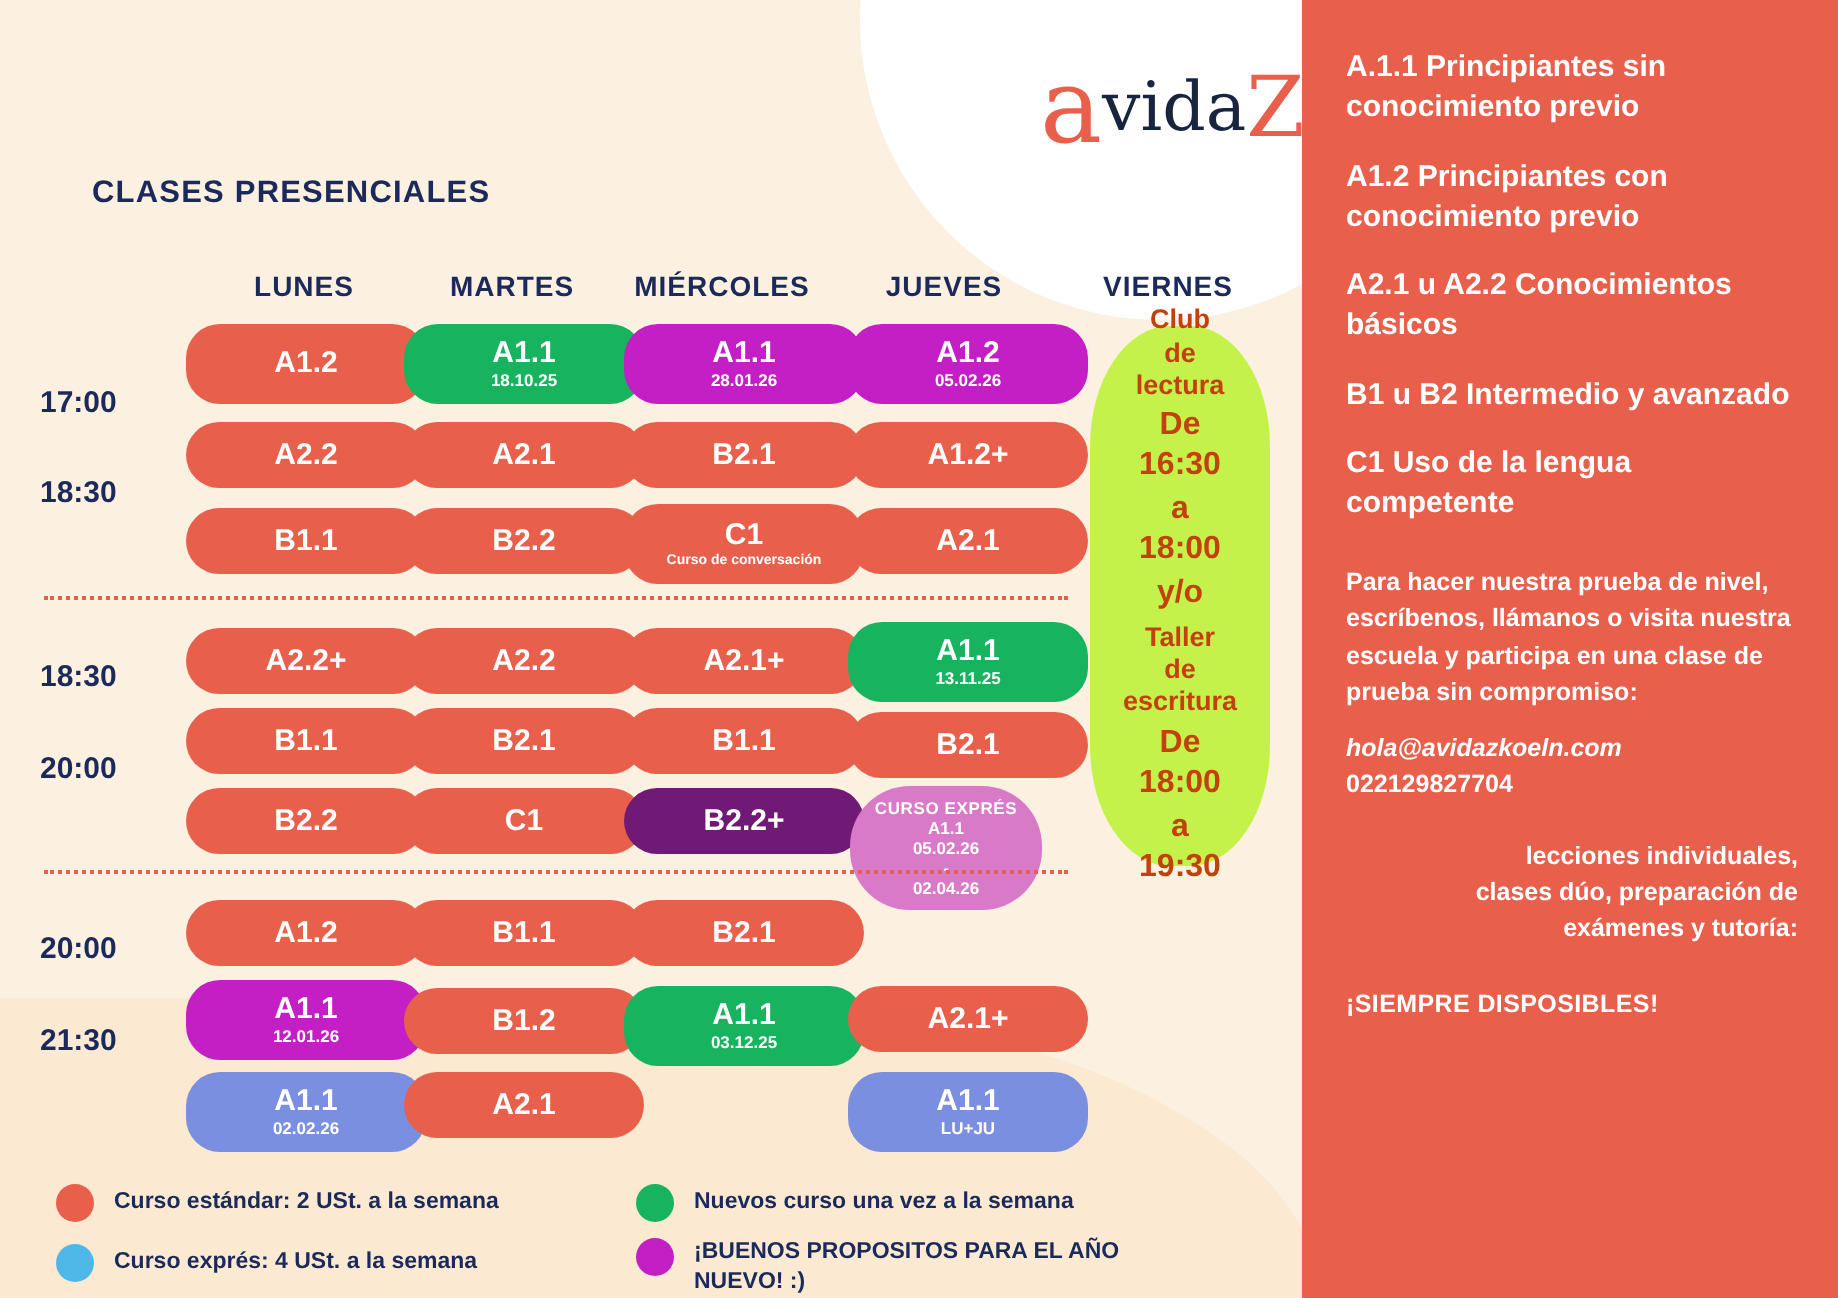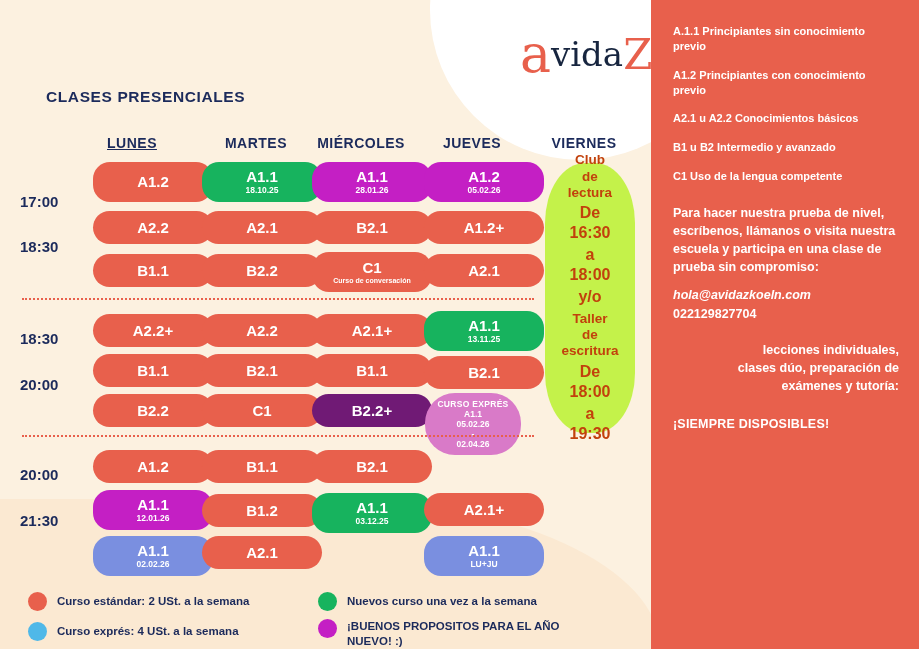--- a/index.html
+++ b/index.html
@@ -32,21 +32,21 @@
     position:absolute; left:0; top:0; width:651px; height:649px;
   }
   
   .right-panel {
     position:absolute; right:0; top:0; width:268px; height:649px;
     background:#E8604C;
     color:#FFFFFF;
     padding: 24px 20px 10px 22px;
   }
   .right-panel .lvl {
-    font-size: 11px; font-weight:bold; line-height:1.35;
+    font-size: 15px; font-weight:bold; line-height:1.35;
     margin-bottom: 14px;
   }
   .right-panel .para {
     font-size: 12.5px; font-weight:bold; line-height:1.45;
     margin-top: 20px; margin-bottom: 10px;
   }
   .right-panel .email {
     font-size: 12.5px; font-weight:bold; font-style:italic; line-height:1.45;
   }
   .right-panel .phone {
@@ -145,21 +145,21 @@
   <div class="left">
 
     <div class="subtitle">CLASES PRESENCIALES</div>
 
     <div class="logo">
       <span class="a">a</span><span>vida</span><span class="z">Z</span>
     </div>
 
     <div class="grid">
 
-      <div class="dayhead" style="left:72px; top:7px;text-decoration:underline;">LUNES</div>
+      <div class="dayhead" style="left:92px; top:7px;">LUNES</div>
       <div class="dayhead" style="left:196px; top:7px;">MARTES</div>
       <div class="dayhead" style="left:301px; top:7px;">MIÉRCOLES</div>
       <div class="dayhead" style="left:412px; top:7px;">JUEVES</div>
       <div class="dayhead" style="left:524px; top:7px;">VIERNES</div>
 
       <div class="timelabel" style="left:20px; top:65px;">17:00</div>
       <div class="timelabel" style="left:20px; top:110px;">18:30</div>
       <div class="timelabel" style="left:20px; top:202px;">18:30</div>
       <div class="timelabel" style="left:20px; top:248px;">20:00</div>
       <div class="timelabel" style="left:20px; top:338px;">20:00</div>

